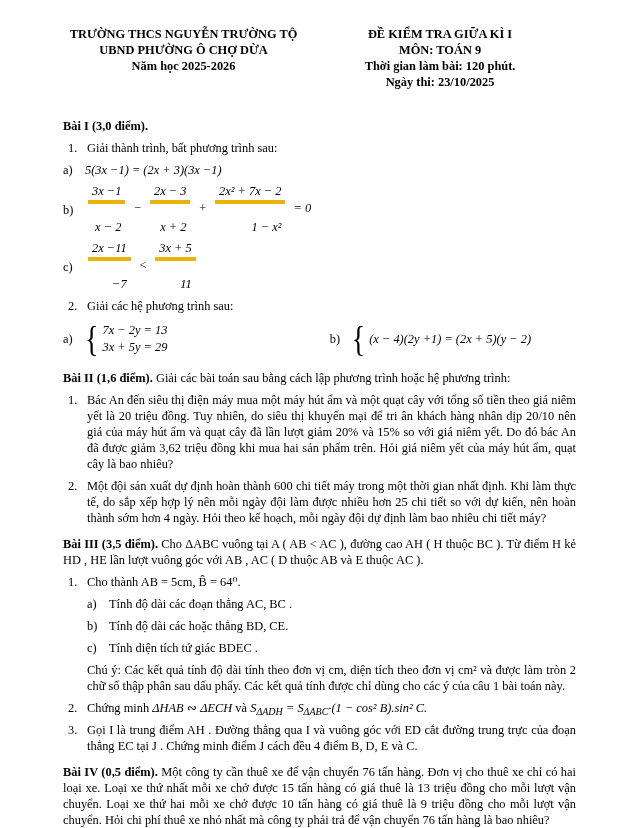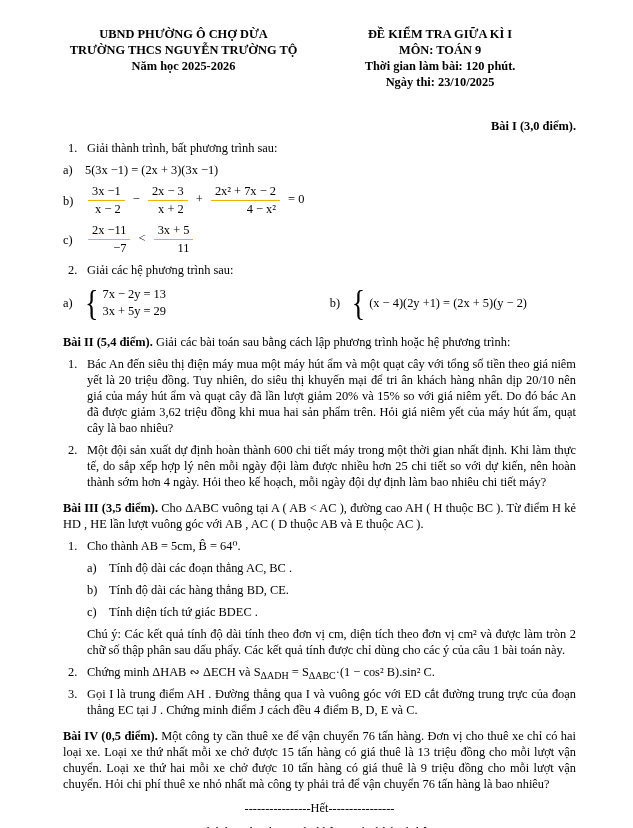--- a/index.html
+++ b/index.html
@@ -6,56 +6,56 @@
   .page {
     width: 633px; height: 828px; overflow: hidden; box-sizing: border-box;
     background: #ffffff; color: #000000;
     font-family: "Liberation Serif", "DejaVu Serif", "DejaVu Sans", serif;
     font-size: 12.4px; line-height: 16px;
     padding: 26px 57px 10px 63px;
   }
   .header { display: flex; font-weight: bold; text-align: center; margin-bottom: 28px; }
   .header-left  { width: 47%; }
   .header-right { width: 53%; }
-  .bai-title { font-weight: bold; text-align: right; }
+  .bai-title { font-weight: bold; }
   .para { text-align: justify; }
   .mt8  { margin-top: 8px; }
   .mt10 { margin-top: 10px; }
   .mt14 { margin-top: 14px; }
   .qrow { display: flex; margin-top: 6px; }
   .qnum { flex: 0 0 24px; padding-left: 5px; box-sizing: border-box; }
   .qbody { flex: 1; text-align: justify; }
   .sub-row { display: flex; align-items: center; margin-top: 6px; }
   .sub-label { flex: 0 0 22px; }
-  .math { }
+  .math { font-style: italic; }
   .frac { display: inline-block; vertical-align: middle; text-align: right; margin: 0 3px; }
   .fnum { display: block; padding: 0 4px 1px; line-height: 15px; }
-  .fden { display: block; border-top: 1px solid #eab308; padding: 1px 4px 0; line-height: 15px; }
+  .fden { display: block; border-top: 4px solid #eab308; padding: 16px 4px 0; line-height: 15px; }
   .op { margin: 0 2px; }
   .sys-row { display: flex; margin-top: 8px; }
   .sys-half { display: flex; align-items: center; }
   .sys-half.first { width: 52%; }
   .system { display: inline-flex; align-items: center; }
   .sys-brace { font-style: normal; font-size: 28px; line-height: 1; transform: scaleY(1.3);
                display: inline-block; margin-right: 4px; }
   .sys-lines { display: inline-block; }
   .sline { display: block; line-height: 17px; }
   sub { font-size: 10px; line-height: 0; }
   .center { text-align: center; }
   .note { margin-top: 6px; text-align: justify; }
 </style>
 </head>
 <body>
 
 <div class="page">
 
   <div class="header">
     <div class="header-left">
+      <div>TRƯỜNG THCS NGUYỄN TRƯỜNG TỘ</div>
       <div>UBND PHƯỜNG Ô CHỢ DỪA</div>
-      <div>TRƯỜNG THCS NGUYỄN TRƯỜNG TỘ</div>
       <div>Năm học 2025-2026</div>
     </div>
     <div class="header-right">
       <div>ĐỀ KIỂM TRA GIỮA KÌ I</div>
       <div>MÔN: TOÁN 9</div>
       <div>Thời gian làm bài: 120 phút.</div>
       <div>Ngày thi: 23/10/2025</div>
     </div>
   </div>
 
@@ -71,21 +71,21 @@
     <span class="math">5(3x −1) = (2x + 3)(3x −1)</span>
   </div>
 
   <div class="sub-row">
     <span class="sub-label">b)</span>
     <span class="math">
       <span class="frac"><span class="fnum">3x −1</span><span class="fden">x − 2</span></span>
       <span class="op">−</span>
       <span class="frac"><span class="fnum">2x − 3</span><span class="fden">x + 2</span></span>
       <span class="op">+</span>
-      <span class="frac"><span class="fnum">2x² + 7x − 2</span><span class="fden">4 − x²</span></span>
+      <span class="frac"><span class="fnum">2x² + 7x − 2</span><span class="fden">1 − x²</span></span>
       <span class="op">= 0</span>
     </span>
   </div>
 
   <div class="sub-row">
     <span class="sub-label">c)</span>
     <span class="math">
       <span class="frac"><span class="fnum">2x −11</span><span class="fden">−7</span></span>
       <span class="op">&lt;</span>
       <span class="frac"><span class="fnum">3x + 5</span><span class="fden">11</span></span>
@@ -113,21 +113,21 @@
       <span class="system">
         <span class="sys-brace">{</span>
         <span class="sys-lines math">
           <span class="sline">(x − 4)(2y +1) = (2x + 5)(y − 2)</span>
         </span>
       </span>
     </div>
   </div>
 
   <div class="para mt14">
-    <span class="bai-title">Bài II (5,4 điểm).</span>
+    <span class="bai-title">Bài II (1,6 điểm).</span>
     <span>Giải các bài toán sau bằng cách lập phương trình hoặc hệ phương trình:</span>
   </div>
 
   <div class="qrow">
     <span class="qnum">1.</span>
     <div class="qbody">Bác An đến siêu thị điện máy mua một máy hút ẩm và một quạt cây với tổng số tiền theo giá niêm yết là 20 triệu đồng. Tuy nhiên, do siêu thị khuyến mại để tri ân khách hàng nhân dịp 20/10 nên giá của máy hút ẩm và quạt cây đã lần lượt giảm 20% và 15% so với giá niêm yết. Do đó bác An đã được giảm 3,62 triệu đồng khi mua hai sản phẩm trên. Hỏi giá niêm yết của máy hút ẩm, quạt cây là bao nhiêu?</div>
   </div>
 
   <div class="qrow">
     <span class="qnum">2.</span>
@@ -142,21 +142,21 @@
   <div class="qrow">
     <span class="qnum">1.</span>
     <div class="qbody">
       <div>Cho thành AB = 5cm, B̂ = 64⁰.</div>
       <div class="sub-row">
         <span class="sub-label">a)</span>
         <span>Tính độ dài các đoạn thẳng AC, BC .</span>
       </div>
       <div class="sub-row">
         <span class="sub-label">b)</span>
-        <span>Tính độ dài các hàng thẳng BD, CE.</span>
+        <span>Tính độ dài các hoặc thẳng BD, CE.</span>
       </div>
       <div class="sub-row">
         <span class="sub-label">c)</span>
         <span>Tính diện tích tứ giác BDEC .</span>
       </div>
       <div class="note">Chú ý: Các kết quả tính độ dài tính theo đơn vị cm, diện tích theo đơn vị cm² và được làm tròn 2 chữ số thập phân sau dấu phẩy. Các kết quả tính được chỉ dùng cho các ý của câu 1 bài toán này.</div>
     </div>
   </div>
 
   <div class="qrow mt8">

